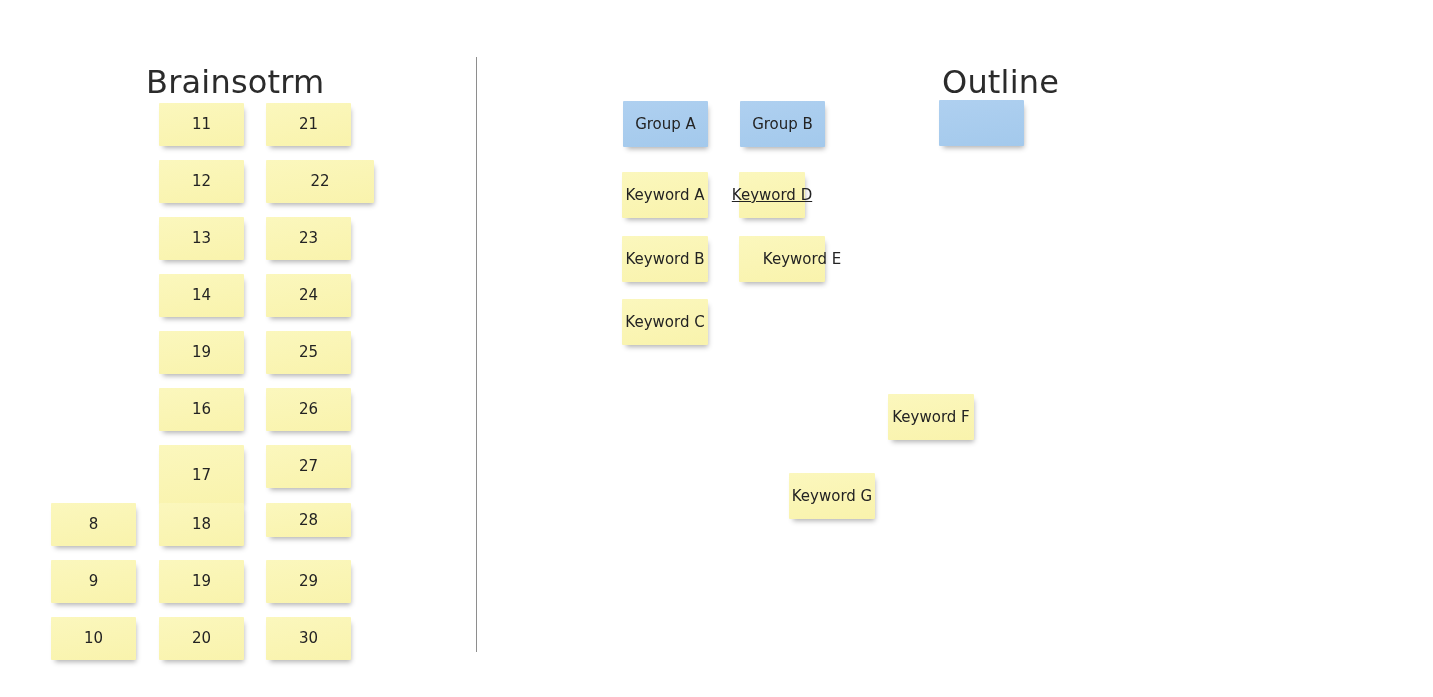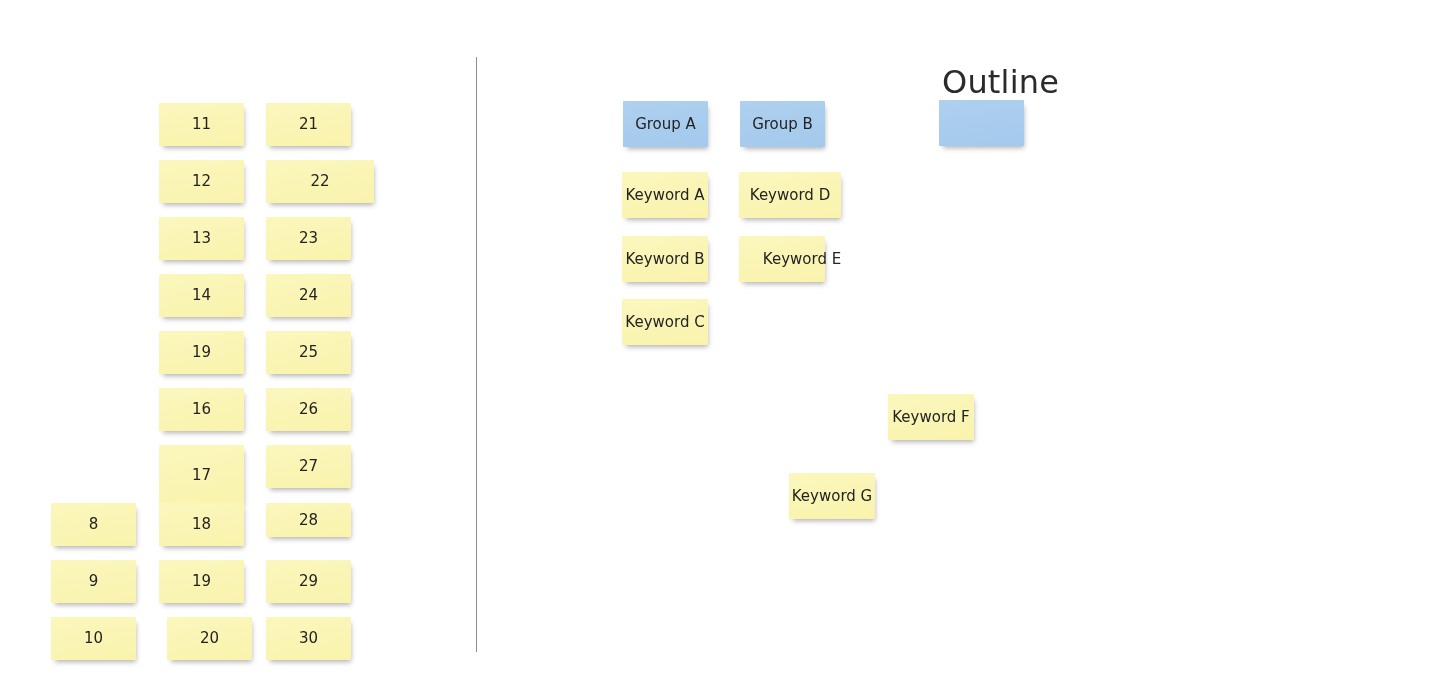--- a/index.html
+++ b/index.html
@@ -59,36 +59,37 @@
     background-image: linear-gradient(170deg, #afd0f0 0%, #a3c9ec 100%);
   }
   .note.num { font-size: 15px; }
   .note.kw  { font-size: 15px; }
 </style>
 </head>
 <body>
 
 <div id="board">
 
+  <h1 class="heading" id="heading-brainstorm" style="left: 146px; top: 45px;">Brainsotrm</h1>
 
   <h1 class="heading" id="heading-outline" style="left: 942px; top: 45px;">Outline</h1>
 
   <div class="divider" id="divider" style="left: 476px; top: 57px; height: 595px;"></div>
 
   <div id="brainstorm-notes">
       <div class="note yellow num" style="left: 159px; top: 103px; width: 85px; height: 43px;">11</div>
       <div class="note yellow num" style="left: 159px; top: 160px; width: 85px; height: 43px;">12</div>
       <div class="note yellow num" style="left: 159px; top: 217px; width: 85px; height: 43px;">13</div>
       <div class="note yellow num" style="left: 159px; top: 274px; width: 85px; height: 43px;">14</div>
       <div class="note yellow num" style="left: 159px; top: 331px; width: 85px; height: 43px;">19</div>
       <div class="note yellow num" style="left: 159px; top: 388px; width: 85px; height: 43px;">16</div>
       <div class="note yellow num" style="left: 159px; top: 445px; width: 85px; height: 60px;">17</div>
       <div class="note yellow num" style="left: 159px; top: 503px; width: 85px; height: 43px;">18</div>
       <div class="note yellow num" style="left: 159px; top: 560px; width: 85px; height: 43px;">19</div>
-      <div class="note yellow num" style="left: 159px; top: 617px; width: 85px; height: 43px; margin-left: 8px;">20</div>
+      <div class="note yellow num" style="left: 159px; top: 617px; width: 85px; height: 43px;">20</div>
       <div class="note yellow num" style="left: 266px; top: 103px; width: 85px; height: 43px;">21</div>
       <div class="note yellow num" style="left: 266px; top: 160px; width: 108px; height: 43px;">22</div>
       <div class="note yellow num" style="left: 266px; top: 217px; width: 85px; height: 43px;">23</div>
       <div class="note yellow num" style="left: 266px; top: 274px; width: 85px; height: 43px;">24</div>
       <div class="note yellow num" style="left: 266px; top: 331px; width: 85px; height: 43px;">25</div>
       <div class="note yellow num" style="left: 266px; top: 388px; width: 85px; height: 43px;">26</div>
       <div class="note yellow num" style="left: 266px; top: 445px; width: 85px; height: 43px;">27</div>
       <div class="note yellow num" style="left: 266px; top: 503px; width: 85px; height: 34px;">28</div>
       <div class="note yellow num" style="left: 266px; top: 560px; width: 85px; height: 43px;">29</div>
       <div class="note yellow num" style="left: 266px; top: 617px; width: 85px; height: 43px;">30</div>
@@ -96,19 +97,19 @@
       <div class="note yellow num" style="left: 51px; top: 560px; width: 85px; height: 43px;">9</div>
       <div class="note yellow num" style="left: 51px; top: 617px; width: 85px; height: 43px;">10</div>
     </div>
   <div id="outline-notes">
       <div class="note blue kw" style="left: 623px; top: 101px; width: 85px; height: 46px;">Group A</div>
       <div class="note blue kw" style="left: 740px; top: 101px; width: 85px; height: 46px;">Group B</div>
       <div class="note blue kw" style="left: 939px; top: 100px; width: 85px; height: 46px;"></div>
       <div class="note yellow kw" style="left: 622px; top: 172px; width: 86px; height: 46px;">Keyword A</div>
       <div class="note yellow kw" style="left: 622px; top: 236px; width: 86px; height: 46px;">Keyword B</div>
       <div class="note yellow kw" style="left: 622px; top: 299px; width: 86px; height: 46px;">Keyword C</div>
-      <div class="note yellow kw" style="left: 739px; top: 172px; width: 102px; height: 46px;">Keyword D</div>
+      <div class="note yellow kw" style="left: 739px; top: 172px; width: 66px; height: 46px; text-decoration: underline;">Keyword D</div>
       <div class="note yellow kw" style="left: 739px; top: 236px; width: 86px; height: 46px; padding-left: 40px;">Keyword E</div>
       <div class="note yellow kw" style="left: 888px; top: 394px; width: 86px; height: 46px;">Keyword F</div>
       <div class="note yellow kw" style="left: 789px; top: 473px; width: 86px; height: 46px;">Keyword G</div>
     </div>
 
 </div>
 
 </body></html>

